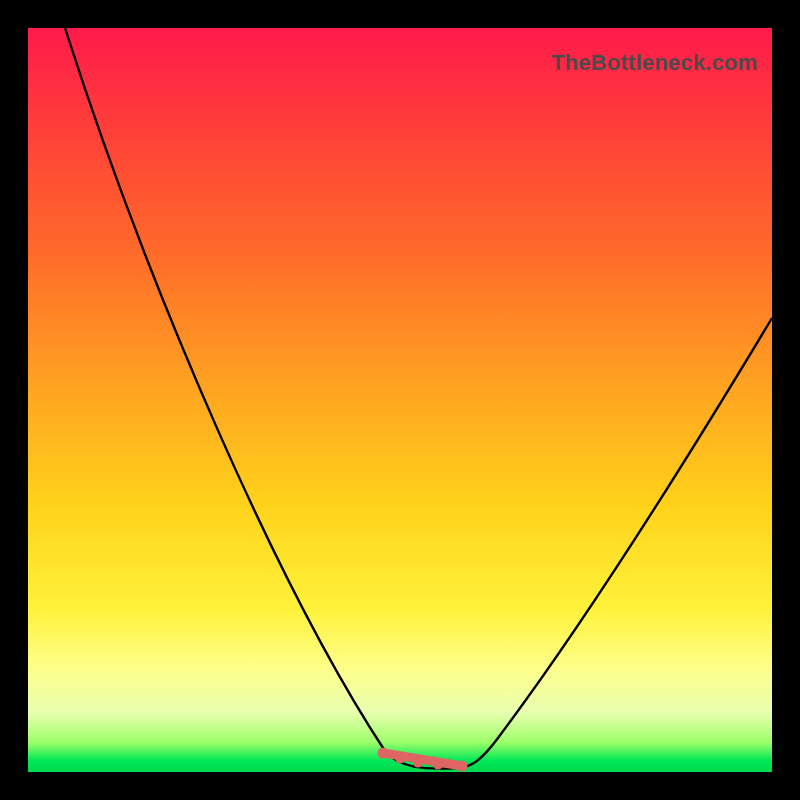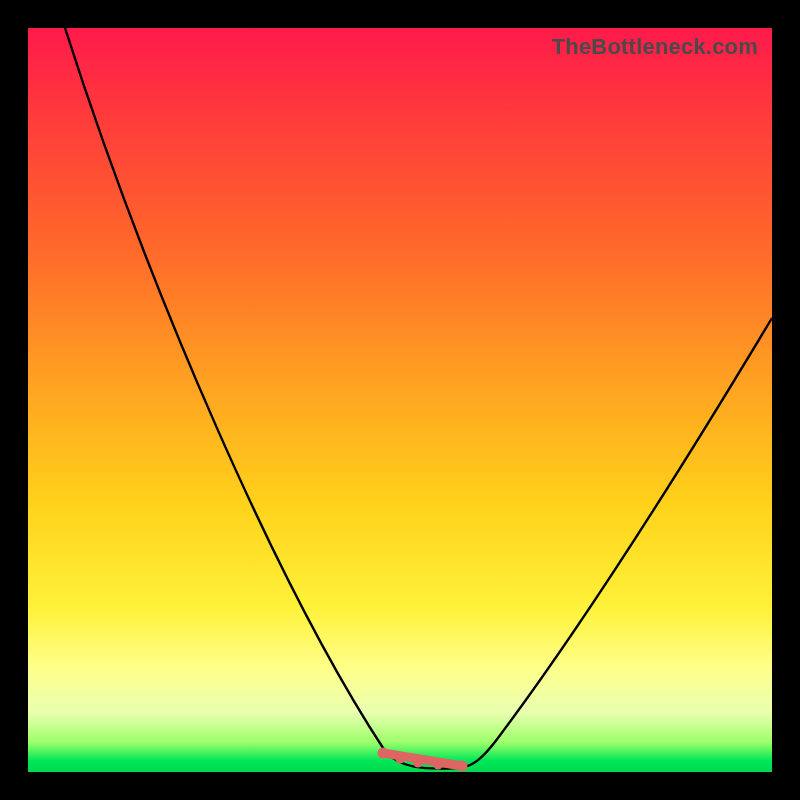--- a/index.html
+++ b/index.html
@@ -38,21 +38,21 @@
       #fff23a 78%,
       #feff8a 86%,
       #e9ffb0 92%,
       #9dff6a 96%,
       #00e756 98.5%,
       #00d94f 100%
     );
   }
   .watermark {
     position: absolute;
-    top: 6px;
+    top: 22px;
     right: 14px;
     font-family: Arial, Helvetica, sans-serif;
     font-size: 22px;
     font-weight: 600;
     color: #4a4a4a;
     letter-spacing: 0.2px;
     user-select: none;
   }
   svg.overlay {
     position: absolute;

